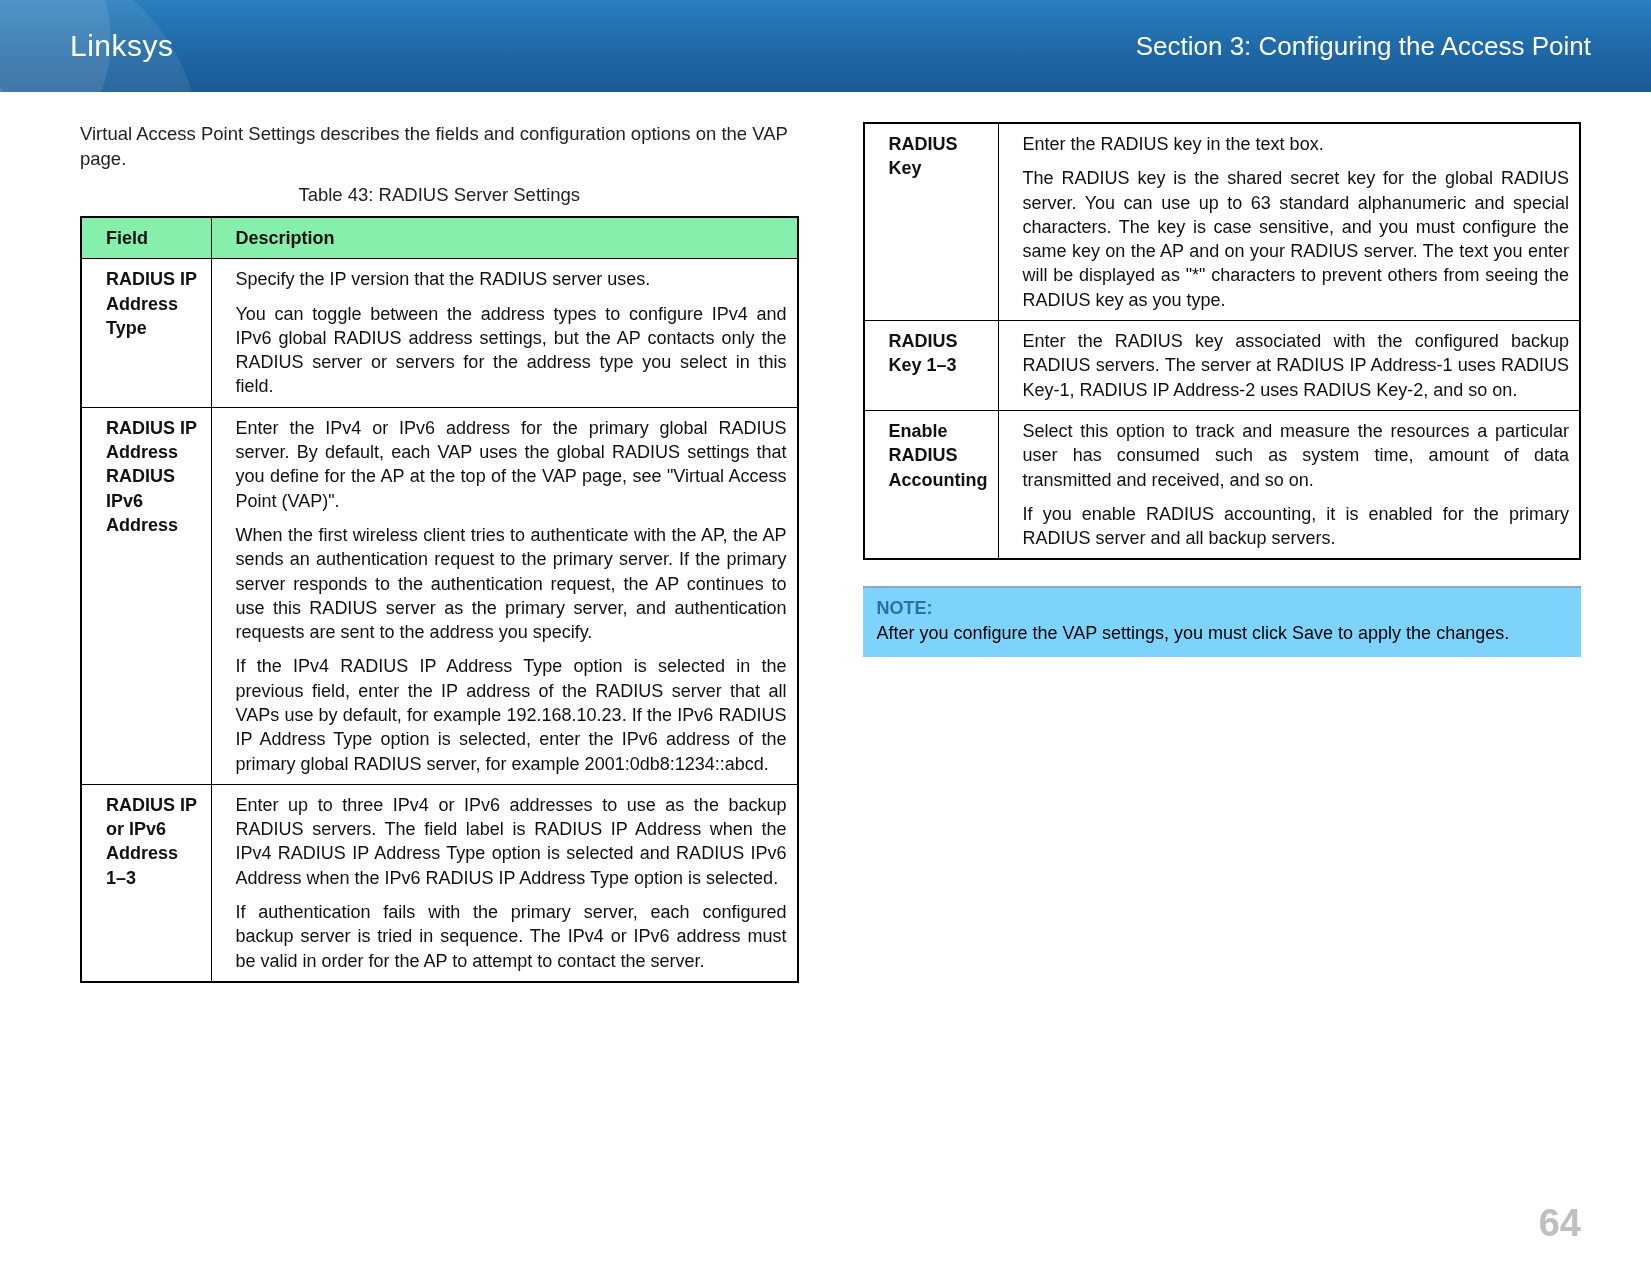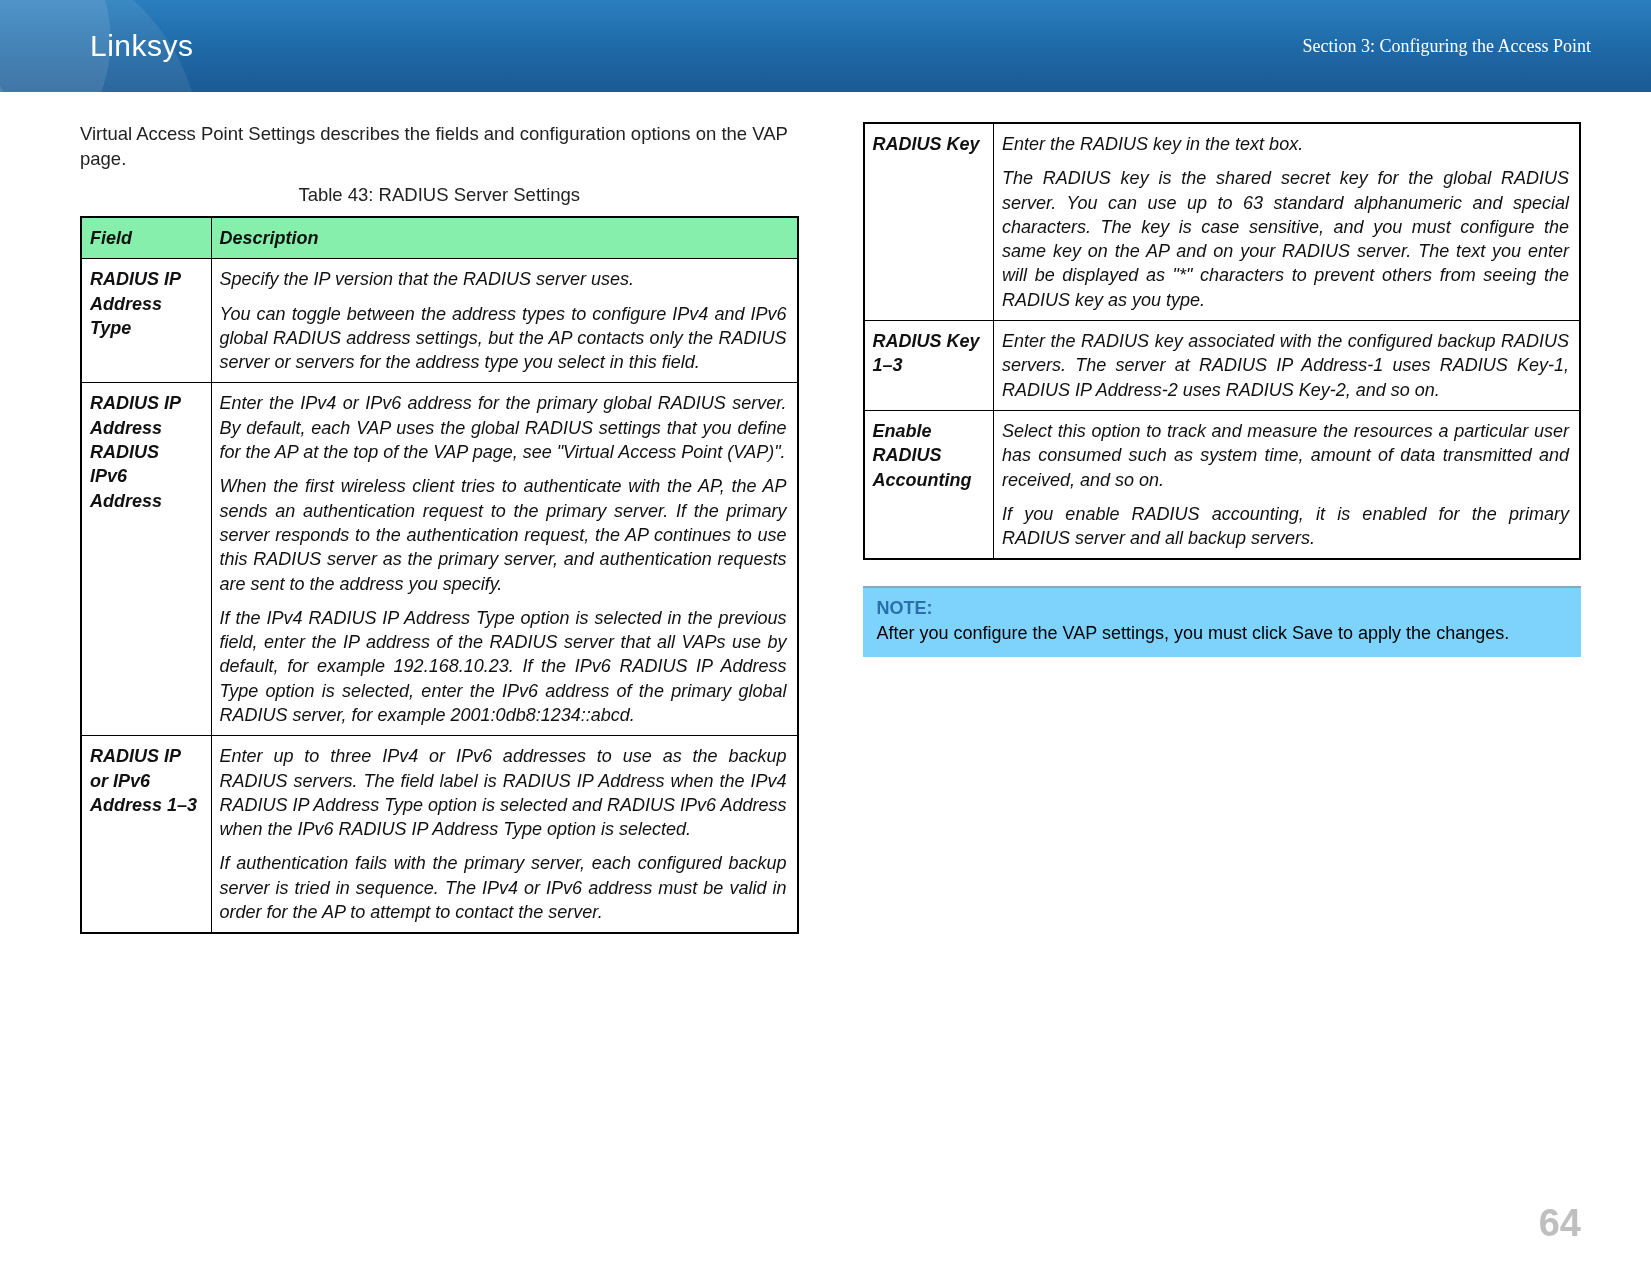--- a/index.html
+++ b/index.html
@@ -11,21 +11,21 @@
     position: relative;
     overflow: hidden;
   }
   .header {
     height: 92px;
     background: linear-gradient(to bottom, #2a7fbf 0%, #1f6aa8 50%, #1a5a94 100%);
     position: relative;
     display: flex;
     align-items: center;
     justify-content: space-between;
-    padding: 0 60px 0 90px;
+    padding: 0 60px 0 70px;
     color: #fff;
   }
   .header::before {
     content: "";
     position: absolute;
     left: 0; top: 0; bottom: 0;
     width: 280px;
     background:
       radial-gradient(circle at -50px 120px, rgba(255,255,255,0.10) 60px, transparent 61px),
       radial-gradient(circle at -40px 40px, rgba(255,255,255,0.10) 150px, transparent 151px),
@@ -33,23 +33,22 @@
     pointer-events: none;
   }
   .brand {
     font-size: 30px;
     font-weight: 400;
     letter-spacing: 0.5px;
     position: relative;
     z-index: 1;
   }
   .section-title {
-    font-size: 18px;
+    font-size: 26px;
     font-weight: 300;
-    font-family: Liberation Serif, serif;
   }
   .page {
     padding: 30px 70px 0 80px;
     display: flex;
     gap: 64px;
     justify-content: flex-end;
   }
   .col {
     flex: 1;
     min-width: 0;
@@ -68,25 +67,24 @@
   }
   table.settings {
     width: 100%;
     border-collapse: collapse;
     border: 2px solid #000;
     font-size: 18px;
     color: #111;
   }
   table.settings th, table.settings td {
     border: 1.5px solid #000;
-    padding: 8px 10px 8px 8px;
+    padding: 8px 10px 8px 24px;
     vertical-align: top;
     text-align: left;
     line-height: 1.35;
-    font-style: italic;
   }
   table.settings th {
     font-weight: 700;
     background: #86efac;
   }
   .fieldcell {
     width: 130px;
     font-weight: 700;
   }
   .desc p {

